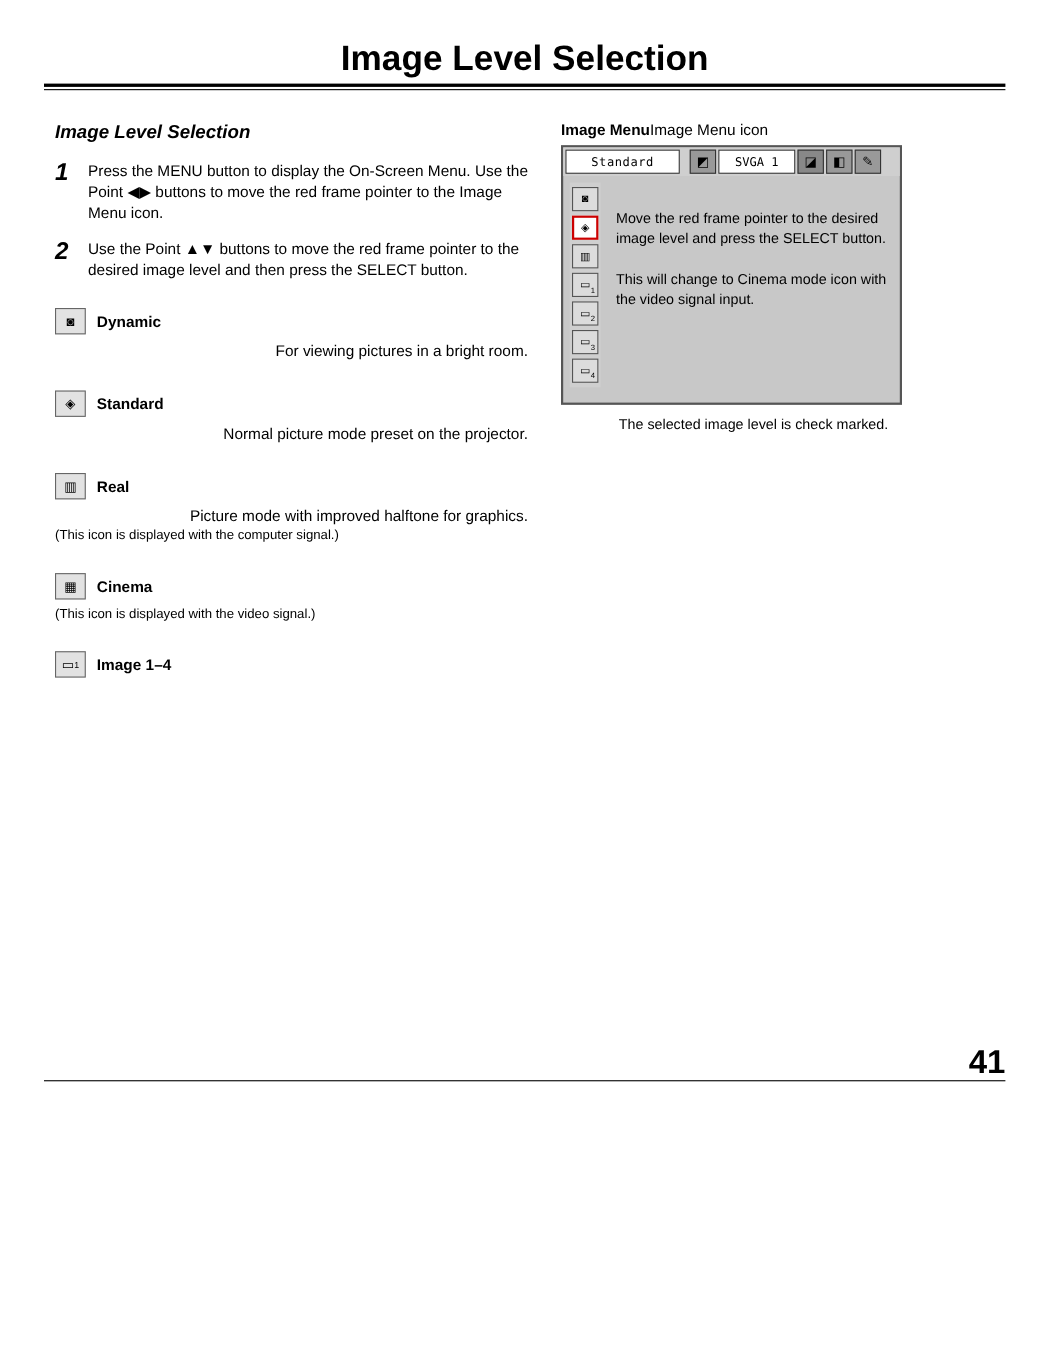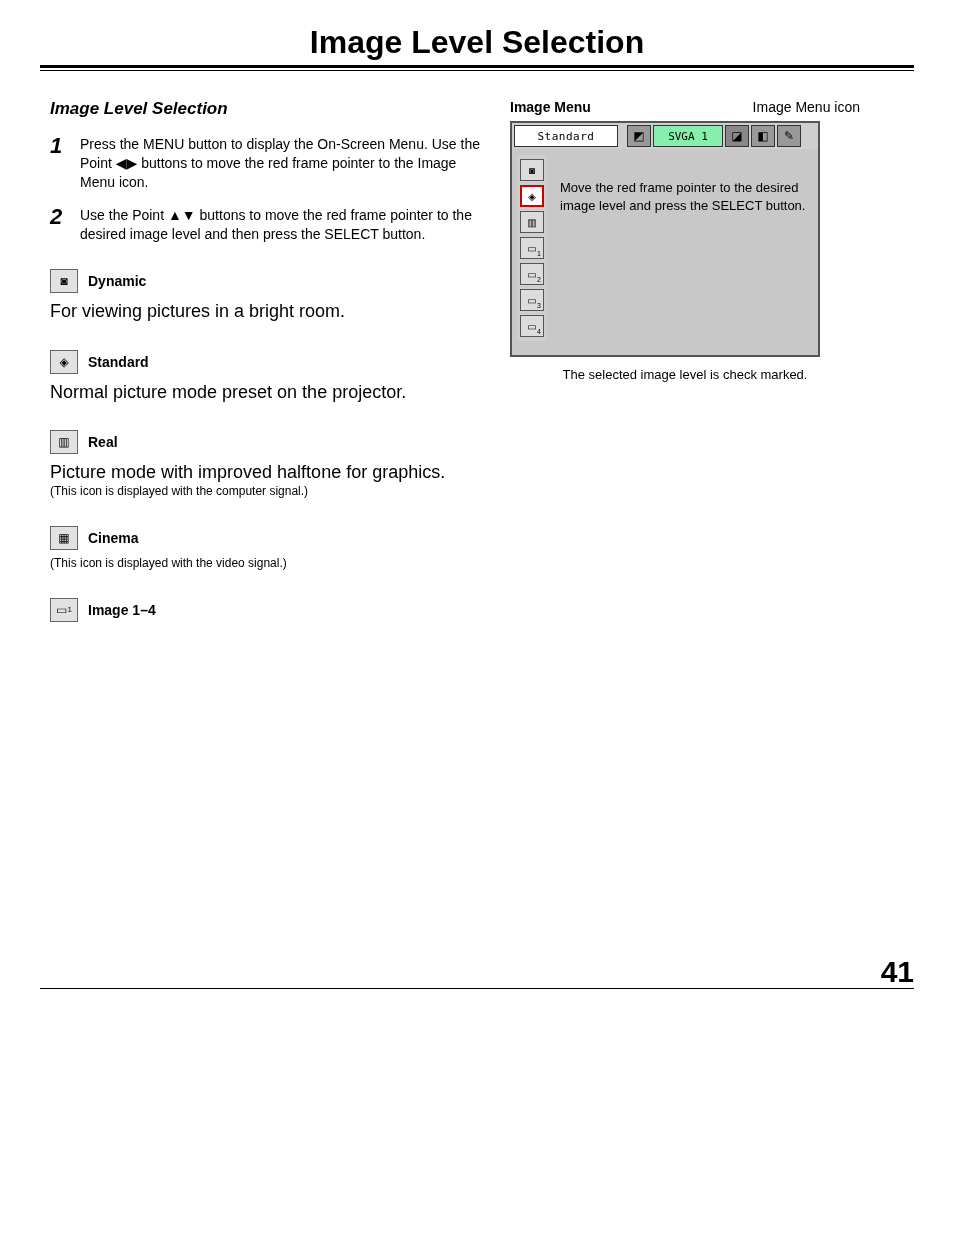--- a/index.html
+++ b/index.html
@@ -5,21 +5,21 @@
   * { box-sizing: border-box; }
   body {
     margin: 0;
     background: #fff;
     font-family: Helvetica, Arial, sans-serif;
     color: #000;
     width: 954px;
   }
   .page {
     width: 954px;
-    padding: 24px 40px 30px 40px;
+    padding: 35px 40px 30px 40px;
     position: relative;
   }
   .page-title {
     font-size: 32px;
     font-weight: bold;
     text-align: center;
     margin-bottom: 4px;
   }
   hr.thick { border: none; border-top: 3px solid #000; margin: 0 0 2px 0; }
   hr.thin  { border: none; border-top: 1px solid #000; margin: 0 0 28px 0; }
@@ -42,34 +42,34 @@
   .step { display: flex; gap: 12px; margin-bottom: 14px; }
   .step-num {
     font-size: 22px; font-weight: bold; font-style: italic;
     min-width: 18px; line-height: 1;
   }
   .step-text { font-size: 14px; line-height: 1.35; }
 
   .mode { margin-top: 26px; }
   .mode-hd { display: flex; align-items: center; gap: 10px; margin-bottom: 6px; }
   .mode-name { font-weight: bold; font-size: 14px; }
-  .mode-desc { font-size: 18px; line-height: 1.35; }
+  .mode-desc { font-size: 14px; line-height: 1.35; text-align: right; }
   .mode-note { font-size: 12px; line-height: 1.3; }
 
   .icon-box {
     width: 28px; height: 24px;
     border: 1px solid #666;
     background: #e2e2e2;
     display: flex; align-items: center; justify-content: center;
     font-size: 12px;
   }
 
   
   .panel-hd {
-    display: flex; justify-content: space-between;
+    display: flex; justify-content: flex-start;
     font-size: 14px; margin-bottom: 6px; align-items: flex-end;
   }
   .panel-hd .label { font-weight: bold; }
 
   .menu-panel {
     width: 310px; border: 2px solid #555; background: #c8c8c8;
     margin-bottom: 10px;
   }
   .menu-top {
     display: flex; align-items: stretch; height: 26px;
@@ -79,21 +79,21 @@
     flex: 0 0 104px; background:#fff; border:1px solid #333;
     margin: 2px; display:flex; align-items:center; justify-content:center;
     font-family: monospace; font-size: 11px; letter-spacing: 0.5px;
   }
   .menu-top-pad { flex: 0 0 6px; }
   .tab {
     width: 24px; margin:2px 1px; background:#999;
     border:1px solid #333; display:flex;align-items:center;justify-content:center;
     font-size:12px;
   }
-  .tab.res { width:70px; font-family:monospace; font-size:11px; background:#86efac; }
+  .tab.res { width:70px; font-family:monospace; font-size:11px; background:#ffffff; }
   .tab.sel { background:#888; }
   .menu-body {
     display:flex; gap:14px; padding:6px 10px 14px 6px;
   }
   .menu-col {
     width: 28px; display:flex; flex-direction:column; gap:4px;
     background:#cfcfcf; padding:4px 2px;
   }
   .menu-cell {
     width:24px; height:22px; background:#dcdcdc; border:1px solid #555;
@@ -202,20 +202,21 @@
             <div class="menu-cell active">◈</div>
             <div class="menu-cell">▥</div>
             <div class="menu-cell">▭<span class="sub">1</span></div>
             <div class="menu-cell">▭<span class="sub">2</span></div>
             <div class="menu-cell">▭<span class="sub">3</span></div>
             <div class="menu-cell">▭<span class="sub">4</span></div>
           </div>
           <div class="callout-box">
             <div style="height:24px;"></div>
             <div class="callout">Move the red frame pointer to the desired image level and press the SELECT button.</div>
+            <div class="callout">This will change to Cinema mode icon with the video signal input.</div>
           </div>
         </div>
       </div>
 
       <div class="side-note">The selected image level is check marked.</div>
     </div>
   </div>
 
   <hr class="footer">
   <div class="page-number">41</div>

